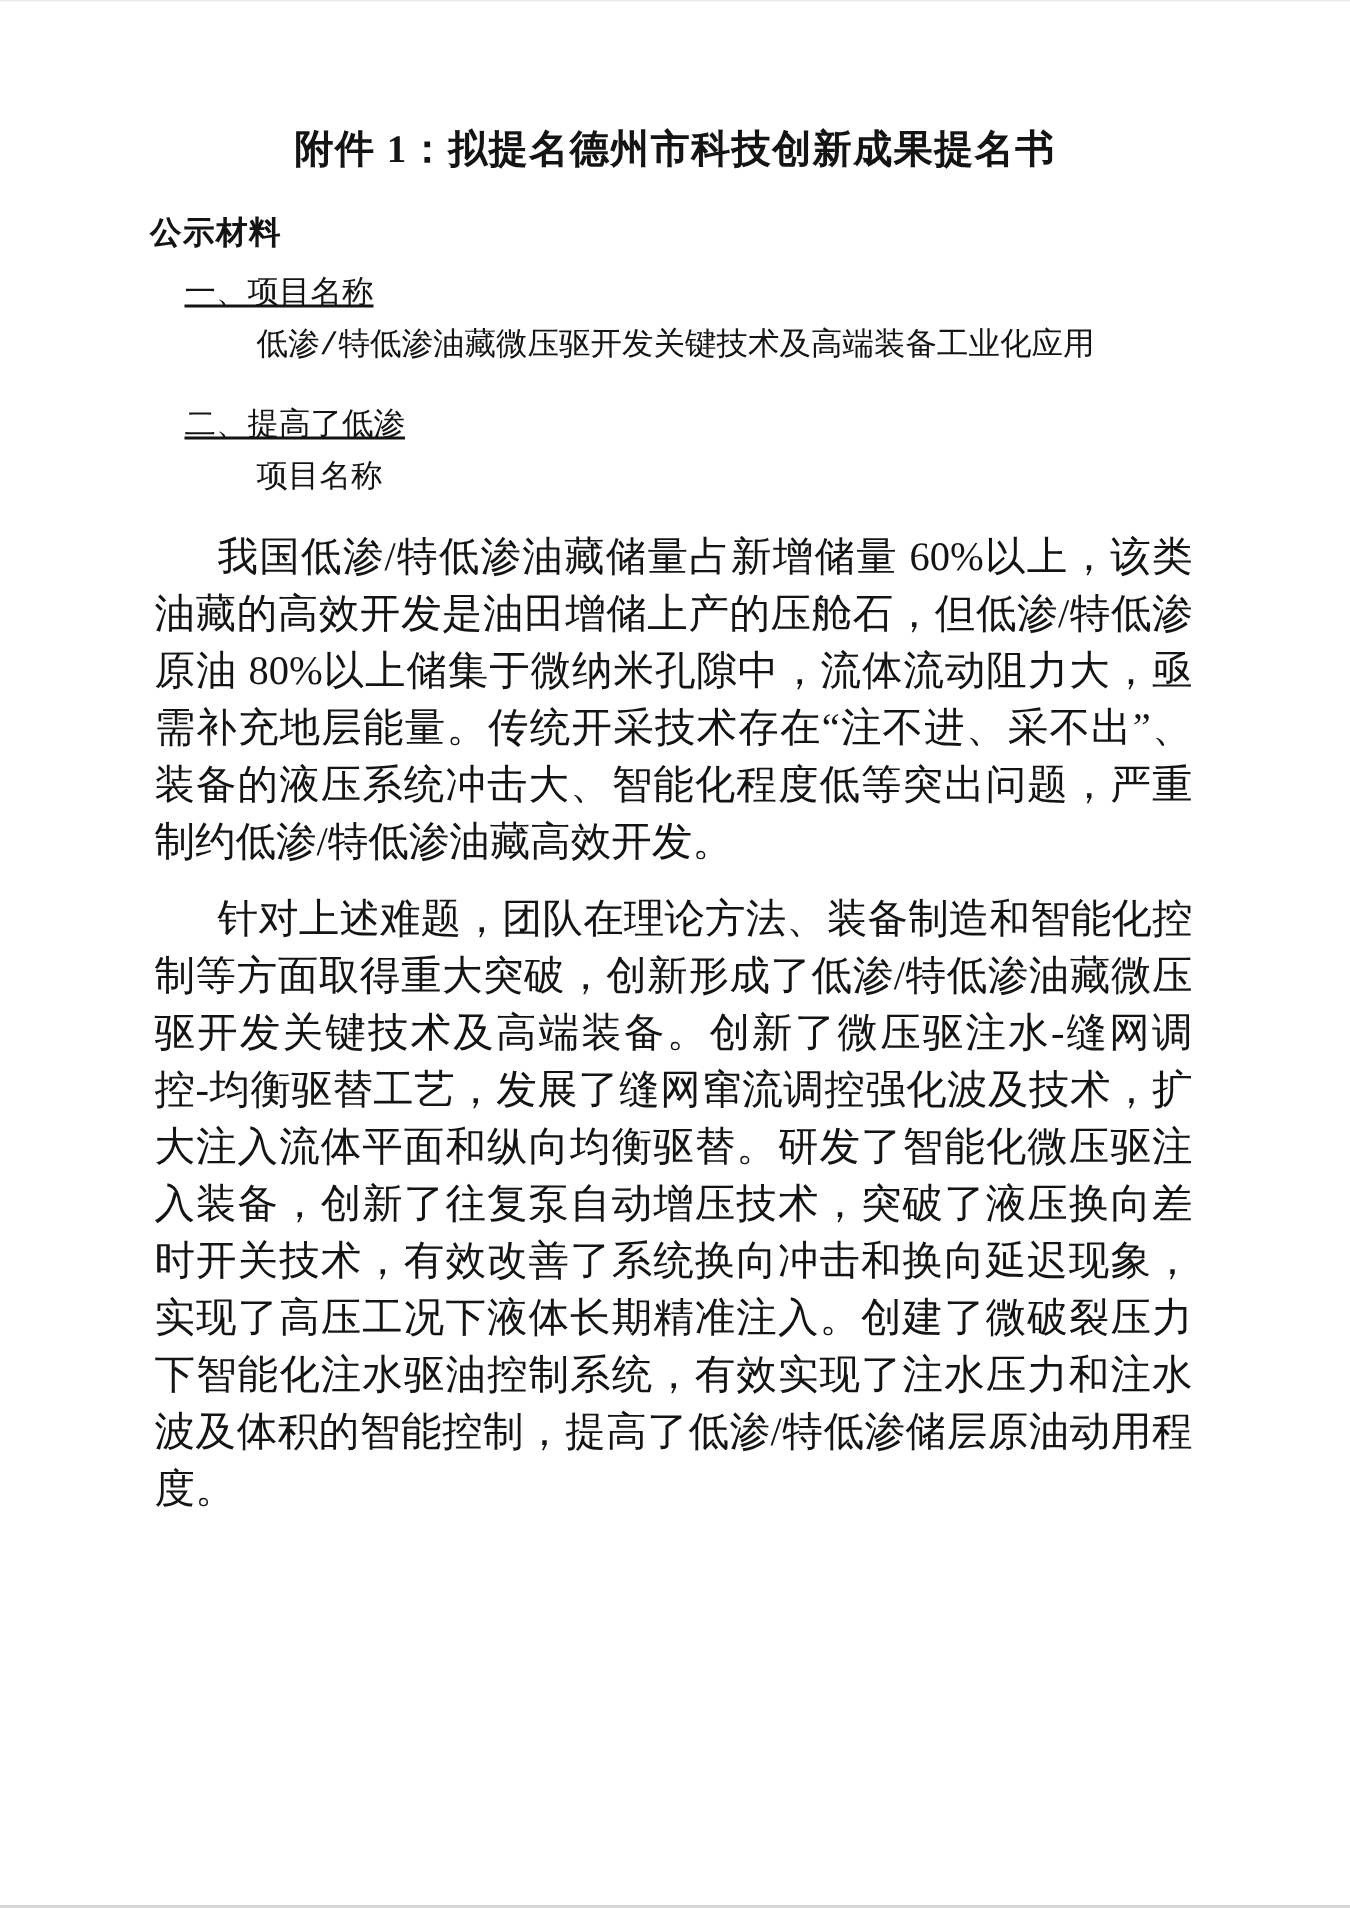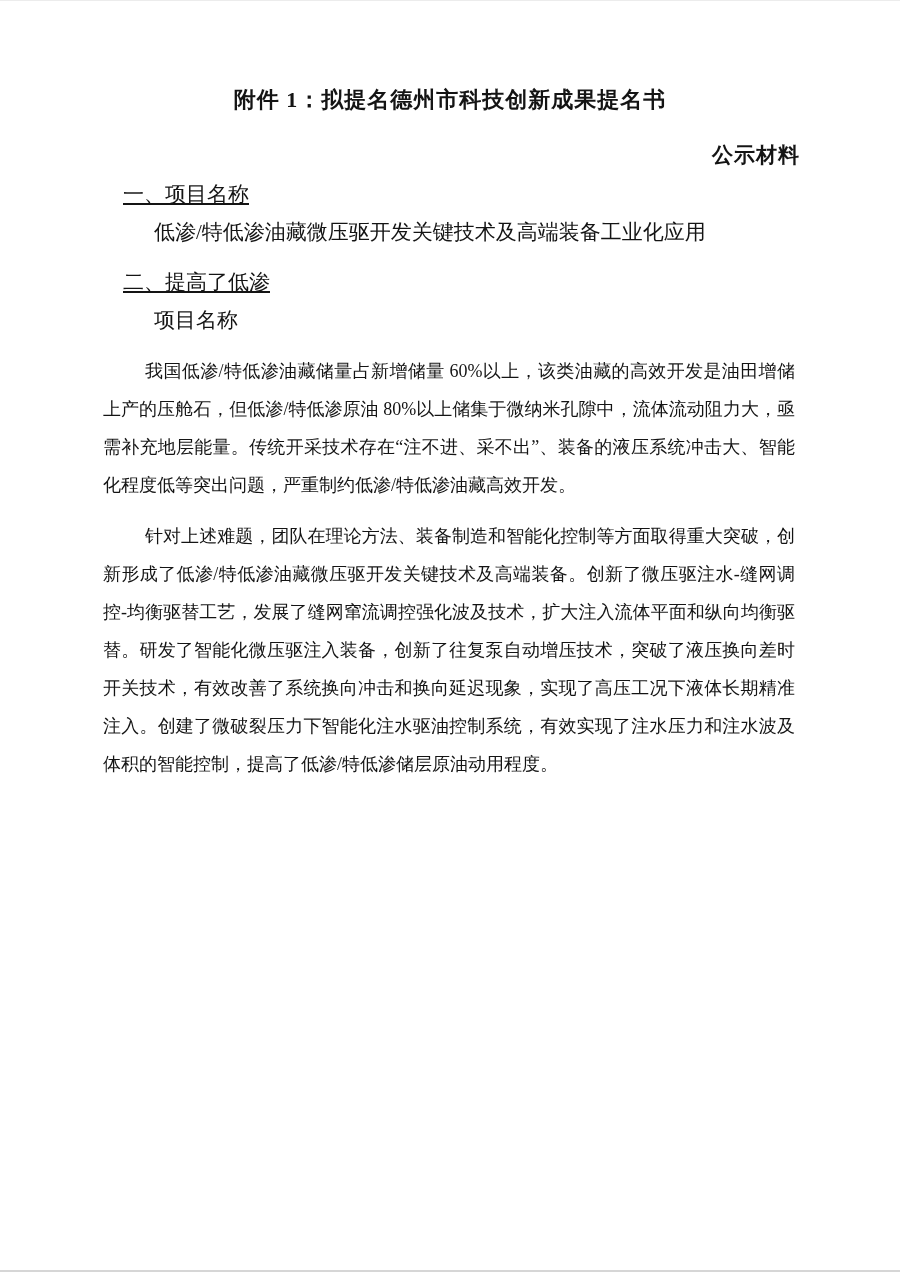--- a/index.html
+++ b/index.html
@@ -16,53 +16,54 @@
     overflow: hidden;
     box-sizing: border-box;
     border-top: 1px solid #ececec;
     border-bottom: 2px solid #d6d6d6;
     font-family: "Liberation Serif", "DejaVu Serif", serif;
     color: #141414;
   }
   .doc-title {
     margin: 84px 100px 0 100px;
     text-align: center;
-    font-size: 22px;
+    font-size: 26px;
     font-weight: bold;
     line-height: 30px;
     letter-spacing: 1px;
   }
   .doc-subtitle {
     margin: 25px 100px 0 100px;
-    text-align: right;
+    text-align: left;
     font-size: 21px;
     font-weight: bold;
     line-height: 30px;
     letter-spacing: 1px;
   }
   .sec {
     margin: 12px 105px 0 123px;
     font-size: 21px;
     line-height: 38px;
   }
   .sec.first {
     margin-top: 5px;
   }
   .sec-heading {
     padding-left: 31px;
     text-indent: -31px;
     text-align: justify;
     text-decoration: underline;
   }
   .sec-content {
-    margin-left: 31px;
+    margin-left: 48px;
+    font-family: Liberation Mono, monospace;
   }
   .para {
     margin: 13px 105px 0 103px;
-    font-size: 18px;
+    font-size: 27px;
     line-height: 38px;
     text-align: justify;
     text-indent: 42px;
   }
 </style>
 </head>
 <body>
 
 <div class="page">
 

